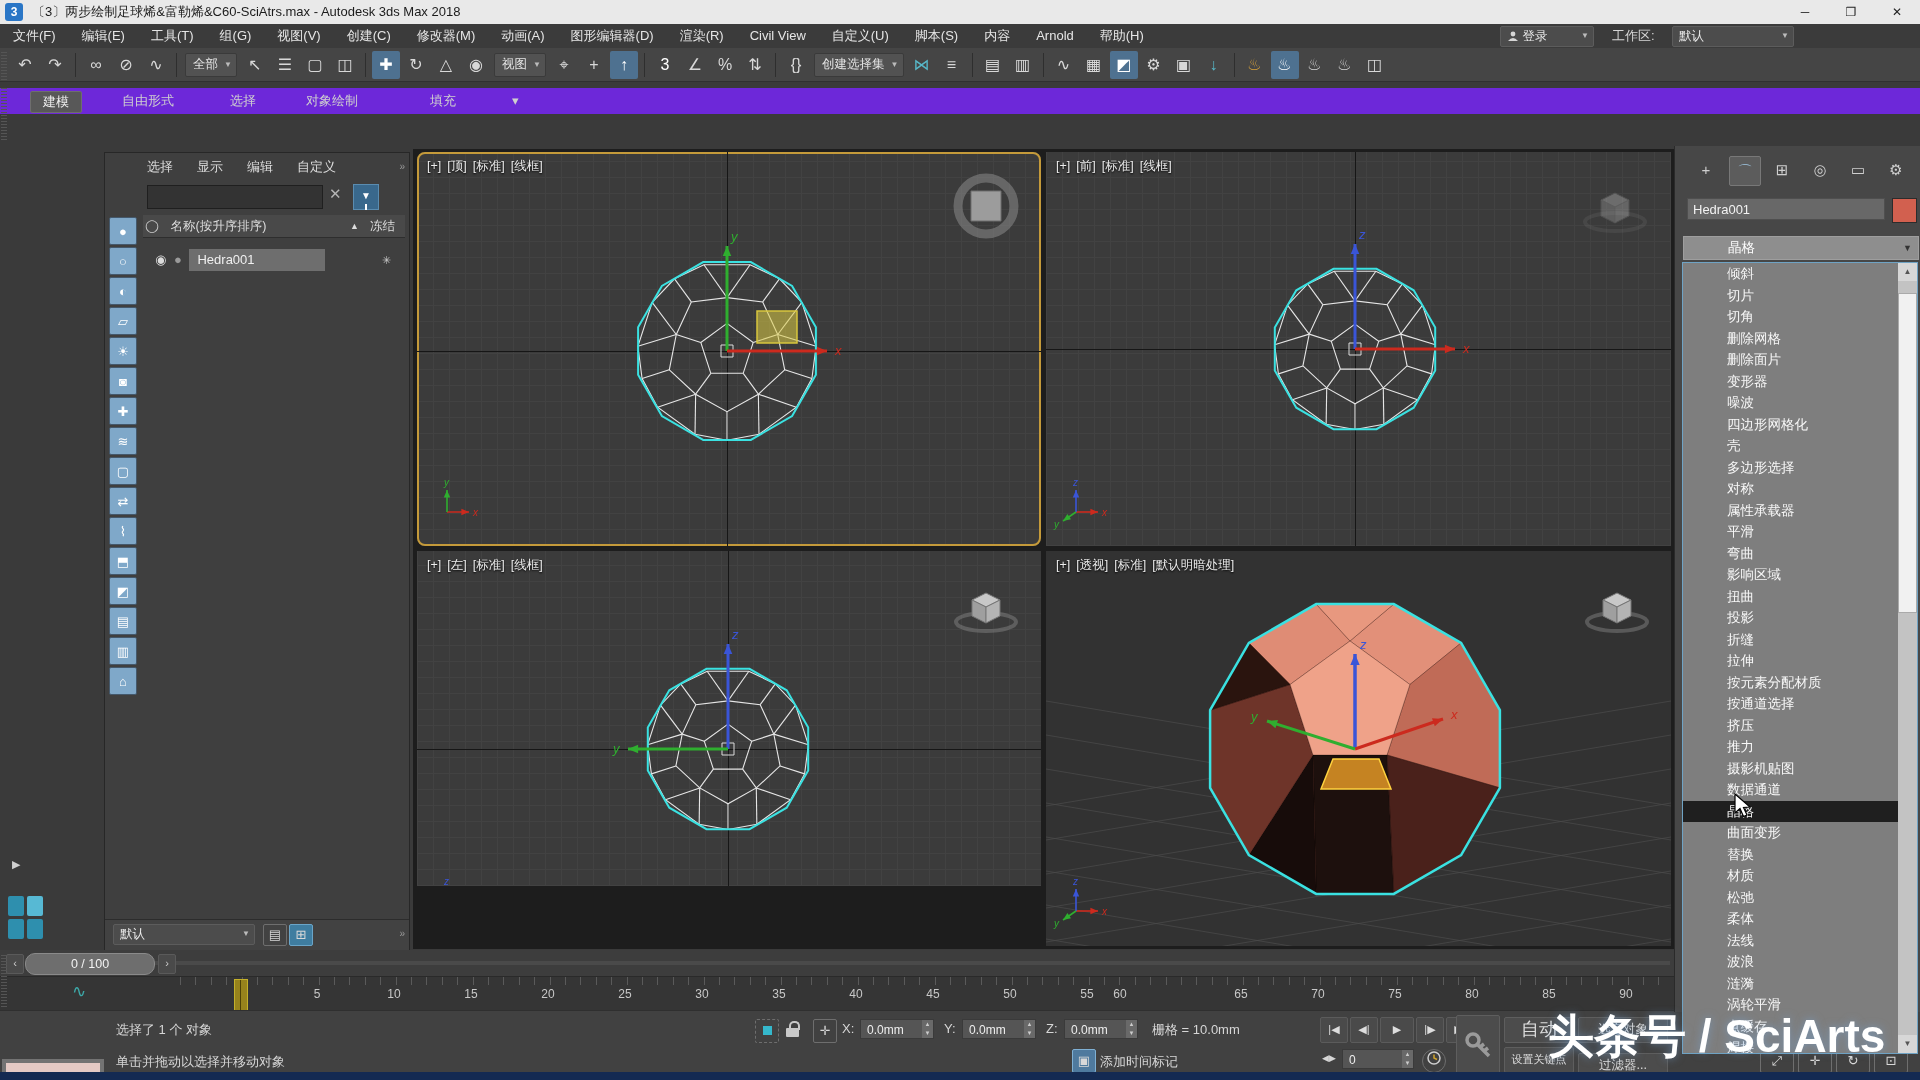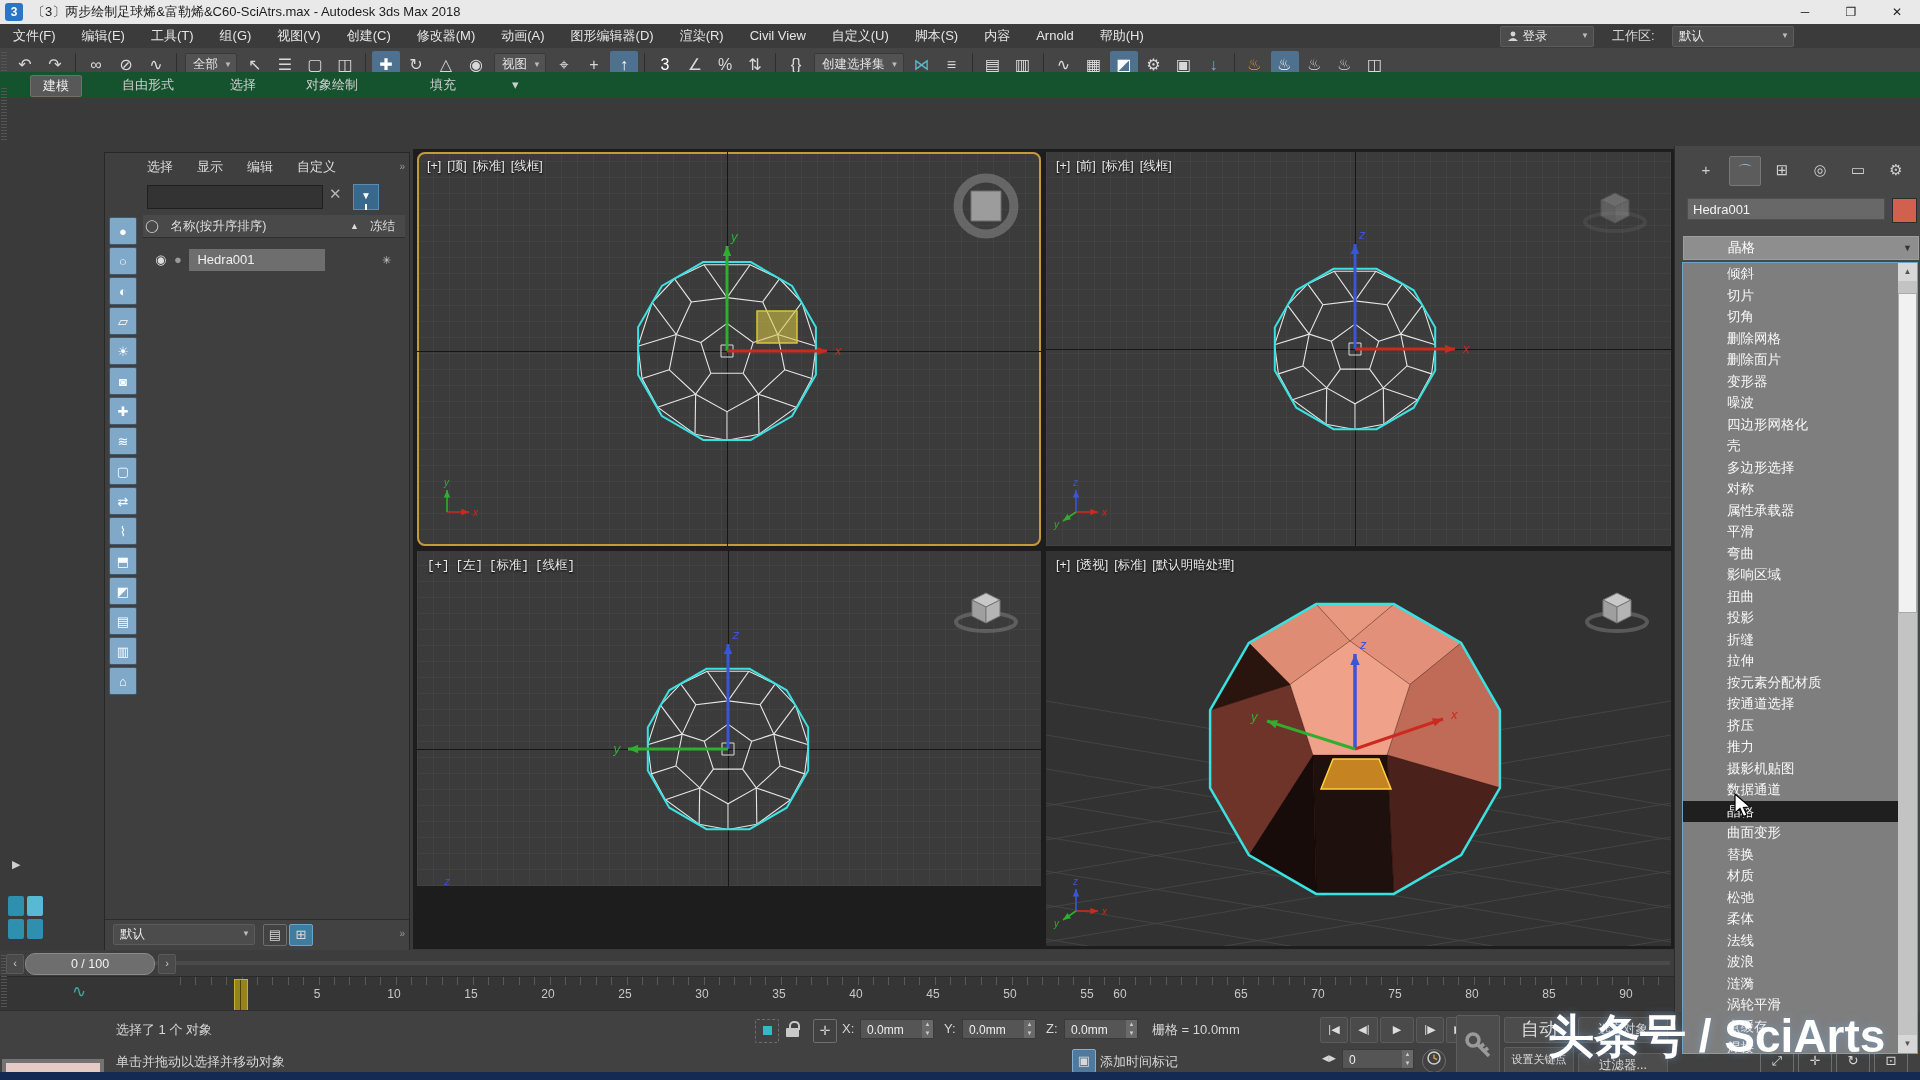--- a/index.html
+++ b/index.html
@@ -23,21 +23,21 @@
   #toolbar{left:0;top:48px;width:1920px;height:34px;background:#454545;border-bottom:1px solid #303030;
     display:flex;align-items:center;padding-left:10px;box-sizing:border-box;}
   .tb-icon{width:28px;height:28px;margin:0 1px;border-radius:2px;display:flex;align-items:center;justify-content:center;
     font-size:16px;color:#d8d8d8;flex:none;}
   .tb-icon.active{background:#4e7190;color:#fff;}
   .tb-sep{width:1px;height:24px;background:#2e2e2e;margin:0 5px;flex:none;}
   .tb-combo{height:22px;background:#525252;border:1px solid #3a3a3a;border-radius:2px;color:#e4e4e4;font-size:12.5px;
     line-height:21px;padding:0 18px 0 7px;position:relative;margin:0 3px;flex:none;white-space:nowrap;}
   .tb-combo .arr{position:absolute;right:4px;top:0;font-size:8px;color:#bbb;line-height:21px;}
   
-  #ribbon-tabs{left:0;top:72px;width:1920px;height:26px;background:#14532d;}
+  #ribbon-tabs{left:0;top:88px;width:1920px;height:26px;background:#6d28d9;}
   .rtab{position:absolute;top:3px;height:20px;line-height:20px;font-size:13px;color:#cfcfcf;padding:0 12px;}
   .rtab.active{background:#585858;border:1px solid #6e6e6e;border-radius:2px;color:#f0f0f0;}
   #ribbon-row2{left:0;top:110px;width:1920px;height:36px;background:#393939;border-bottom:1px solid #2b2b2b;}
   #poly-btn{position:absolute;left:8px;top:4px;height:24px;line-height:24px;background:#434343;border:1px solid #555;
     color:#cfcfcf;font-size:12.5px;padding:0 10px;border-radius:2px;}
   .grip{position:absolute;width:6px;background-image:repeating-linear-gradient(0deg,#555 0 1px,transparent 1px 3px);}
   
   #explorer{left:104px;top:152px;width:306px;height:860px;background:#3f3f3f;border:1px solid #272727;box-sizing:border-box;}
   .exp-menu{position:absolute;top:0;left:30px;height:28px;}
   .exp-menu span{display:inline-block;padding:0 12px;line-height:28px;font-size:13px;color:#dcdcdc;}
@@ -358,21 +358,21 @@
           <text x="27" y="334" fill="#3a55d8" font-size="10" font-style="italic">z</text>
           <line x1="30" y1="360" x2="17" y2="369" stroke="#2fae2f" stroke-width="1.6" opacity="1"></line>
           <polygon points="17.0,369.0 21.4,362.1 25.0,367.3" fill="#2fae2f" stroke="none" stroke-width="1" opacity="1"></polygon>
           <text x="8" y="376" fill="#2fae2f" font-size="10" font-style="italic">y</text>
           <ellipse cx="569" cy="70" rx="30" ry="9" fill="none" stroke="#8a8a8a" stroke-width="4" opacity="0.1575"></ellipse>
           <polygon points="555.0,48.0 569.0,41.0 583.0,48.0 569.0,55.0" fill="#c8c8c8" stroke="#777" stroke-width="1" opacity="0.35"></polygon>
           <polygon points="555.0,48.0 569.0,55.0 569.0,71.0 555.0,64.0" fill="#9f9f9f" stroke="#777" stroke-width="1" opacity="0.35"></polygon>
           <polygon points="583.0,48.0 569.0,55.0 569.0,71.0 583.0,64.0" fill="#b4b4b4" stroke="#777" stroke-width="1" opacity="0.35"></polygon>
         </svg>
     </div>
-    <div class="vp ortho" id="vp-bl" style="left:4px;top:402px;width:624px;height:335px;font-family:Liberation Mono, monospace;">
+    <div class="vp ortho" id="vp-bl" style="left:4px;top:402px;width:624px;height:335px;">
       <div class="vp-label" id="lbl-bl"><span>[+]</span><span>[左]</span><span>[标准]</span><span>[线框]</span></div>
       <div class="axline" style="left:0;top:198px;width:624px;height:1px;"></div>
       <div class="axline" style="left:311px;top:0;width:1px;height:395px;"></div>
       <svg id="svg-bl" width="624" height="395">
           <polygon points="311.0,173.1 334.7,190.3 325.6,218.1 296.4,218.1 287.3,190.3" fill="none" stroke="#e6e6e6" stroke-width="1.1" opacity="1"></polygon>
           <polygon points="311.0,149.9 343.2,153.7 356.8,183.1 363.1,214.9 339.3,236.9 311.0,252.8 282.7,236.9 258.9,214.9 265.2,183.1 278.8,153.7" fill="none" stroke="#e6e6e6" stroke-width="1.1" opacity="1"></polygon>
           <line x1="311" y1="173.1" x2="311" y2="149.86" stroke="#e6e6e6" stroke-width="1.1" opacity="1"></line>
           <line x1="311" y1="149.86" x2="290.16247867879605" y2="120.23331172546712" stroke="#e6e6e6" stroke-width="1.1" opacity="1"></line>
           <line x1="311" y1="149.86" x2="331.83752132120395" y2="120.23331172546712" stroke="#e6e6e6" stroke-width="1.1" opacity="1"></line>
           <line x1="343.1988761205817" y1="153.68204904814039" x2="358.322590662067" y2="132.86604178287297" stroke="#e6e6e6" stroke-width="1.1" opacity="1"></line>

